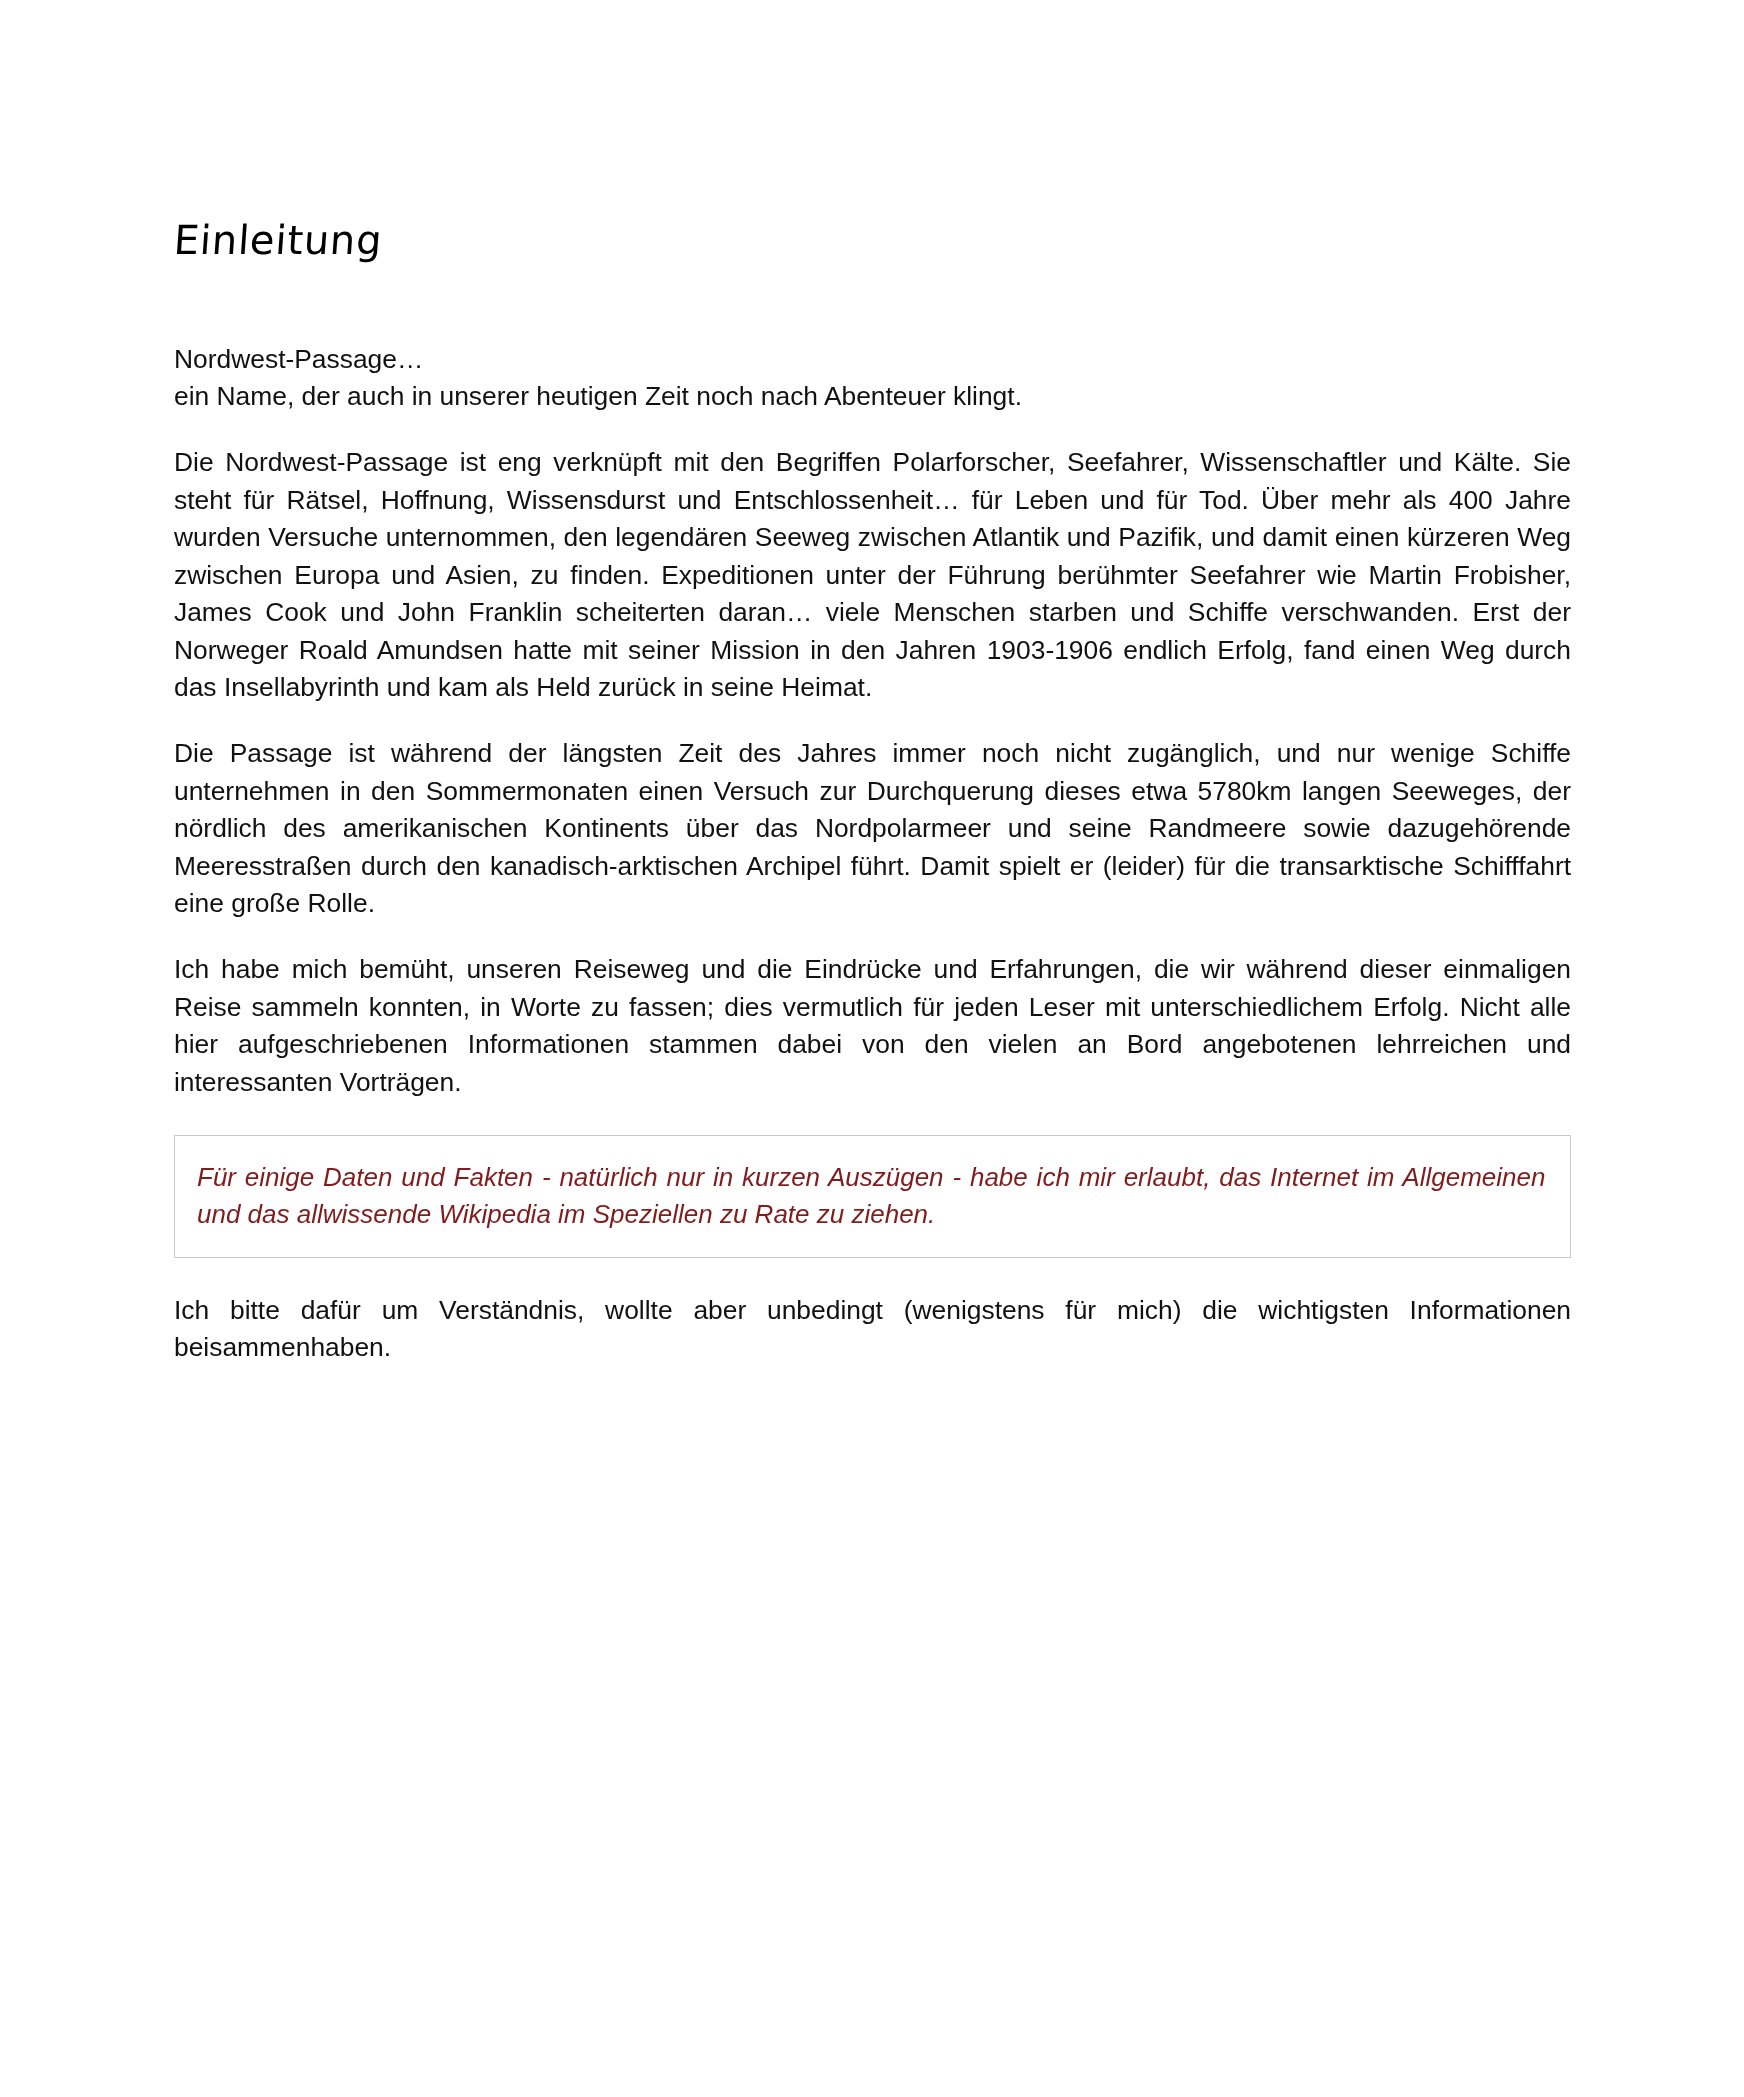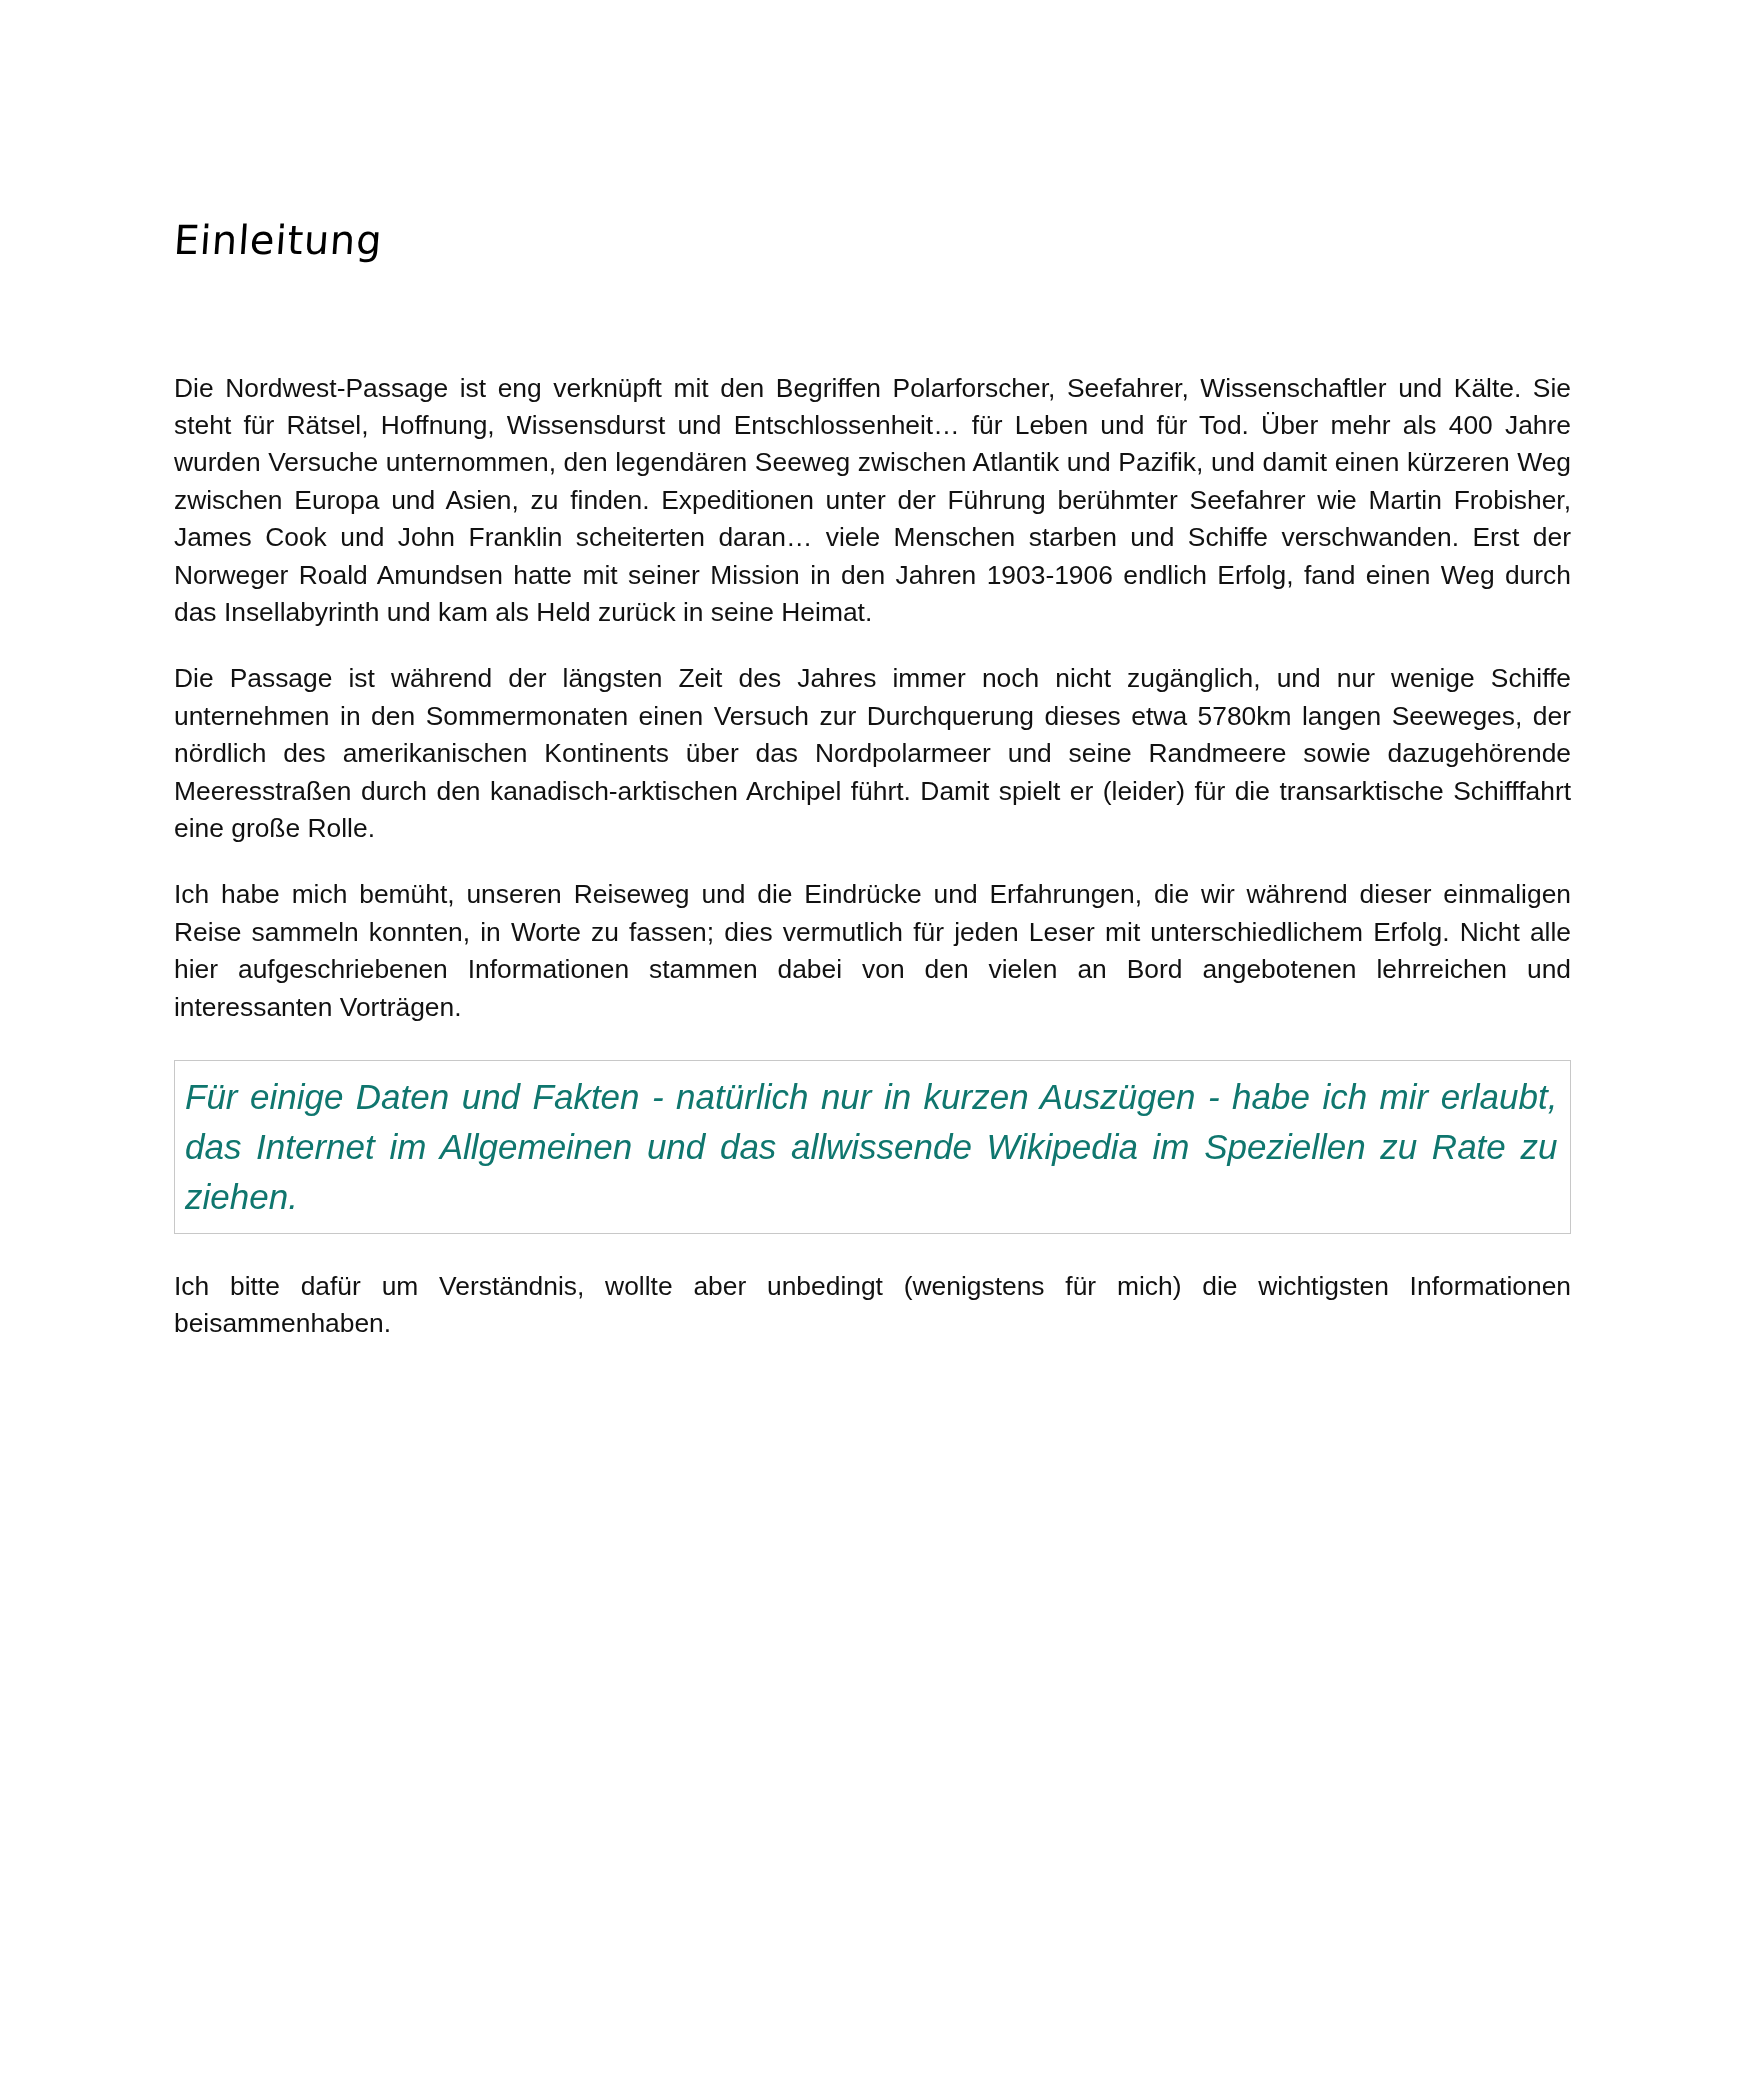--- a/index.html
+++ b/index.html
@@ -53,44 +53,46 @@
   .gap-big { height: 34px; }
   .gap-sign { height: 80px; }
 
   .quote-box {
     border: 0.8px solid #c8c8c8;
     padding: 11px 12.6px 11.7px 10px;
     box-sizing: border-box;
     width: 1397px;
   }
   .quote-box p {
-    margin: 0;
+    margin: 12px;
     font-style: italic;
-    font-size: 35px;
+    font-size: 26px;
     line-height: 1.42;
     text-align: justify;
-    color: #0f766e;
+    color: #7f1d1d;
   }
   .signature {
     font-size: 26.4px;
     line-height: 1.42;
     color: #111;
   }
 </style>
 </head>
 <body>
 
 <div class="page">
 
   <div class="content">
 
     <h1 class="doc-title">Einleitung</h1>
 
     <div class="gap-after-title"></div>
 
+    <p class="para nojustify" style="white-space: pre-line;">Nordwest-Passage…
+ein Name, der auch in unserer heutigen Zeit noch nach Abenteuer klingt.</p>
 
     <div class="gap-para"></div>
 
     <p class="para">Die Nordwest-Passage ist eng verknüpft mit den Begriffen Polarforscher, Seefahrer, Wissenschaftler und Kälte. Sie steht für Rätsel, Hoffnung, Wissensdurst und Entschlossenheit… für Leben und für Tod. Über mehr als 400 Jahre wurden Versuche unternommen, den legendären Seeweg zwischen Atlantik und Pazifik, und damit einen kürzeren Weg zwischen Europa und Asien, zu finden. Expeditionen unter der Führung berühmter Seefahrer wie Martin Frobisher, James Cook und John Franklin scheiterten daran… viele Menschen starben und Schiffe verschwanden. Erst der Norweger Roald Amundsen hatte mit seiner Mission in den Jahren 1903-1906 endlich Erfolg, fand einen Weg durch das Insellabyrinth und kam als Held zurück in seine Heimat.</p>
 
     <div class="gap-para"></div>
 
     <p class="para">Die Passage ist während der längsten Zeit des Jahres immer noch nicht zugänglich, und nur wenige Schiffe unternehmen in den Sommermonaten einen Versuch zur Durchquerung dieses etwa 5780km langen Seeweges, der nördlich des amerikanischen Kontinents über das Nordpolarmeer und seine Randmeere sowie dazugehörende Meeresstraßen durch den kanadisch-arktischen Archipel führt. Damit spielt er (leider) für die transarktische Schifffahrt eine große Rolle.</p>
 
     <div class="gap-para"></div>

